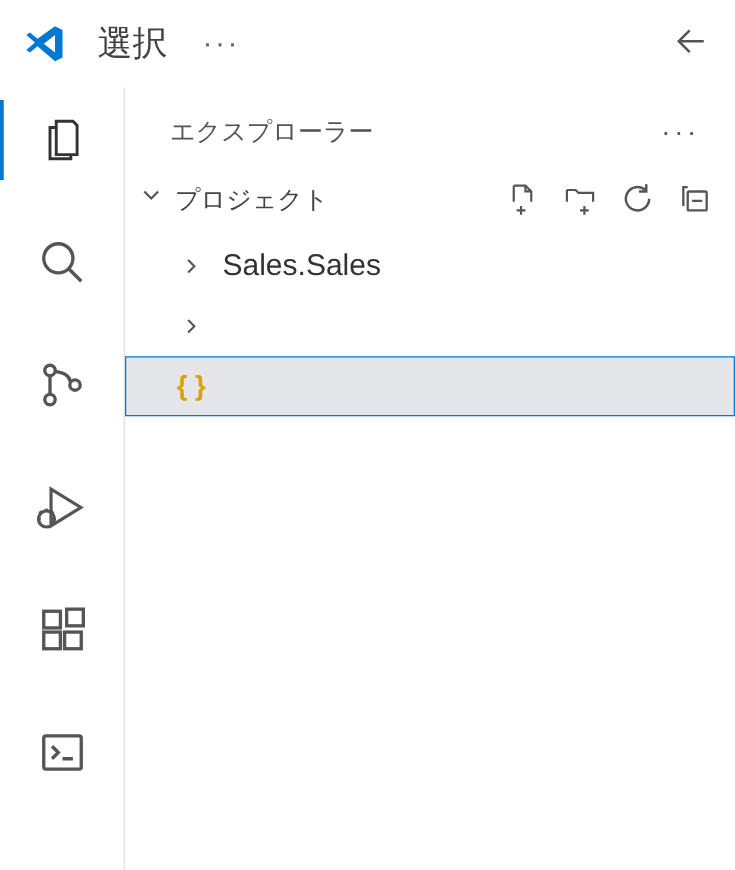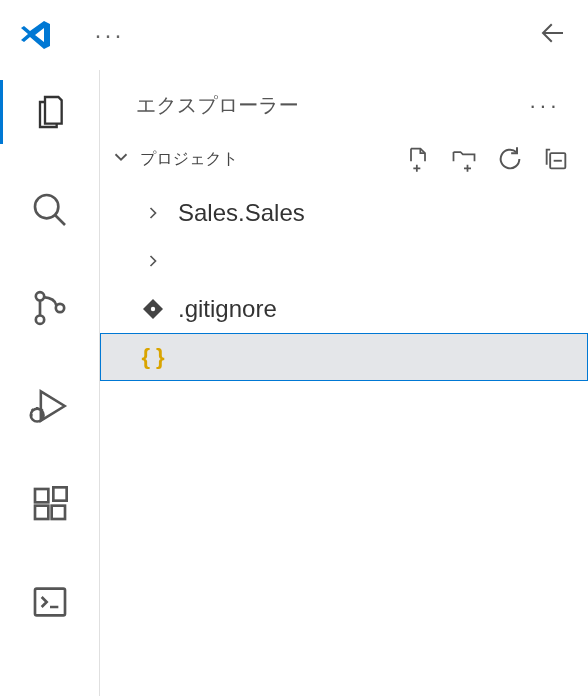--- a/index.html
+++ b/index.html
@@ -59,21 +59,21 @@
       align-items: center;
       padding: 22px 28px 10px 36px;
       font-size: 20px;
       color: #555;
     }
     .sidebar-header-actions { margin-left: auto; color: #555; letter-spacing: 3px; font-size: 22px; }
     .section-header {
       display: flex;
       align-items: center;
       padding: 16px 18px 10px 10px;
-      font-size: 16px;
+      font-size: 20px;
       color: #444;
       gap: 8px;
     }
     .section-header .chev { width: 22px; color: #555; }
     .section-header-actions {
       margin-left: auto;
       display: flex;
       gap: 18px;
       align-items: center;
       color: #555;
@@ -103,20 +103,21 @@
 </head>
 <body>
 
 <div class="titlebar">
   <span class="vscode-logo">
     <svg viewBox="0 0 32 32" width="32" height="32">
       <path d="M24 2 L30 5 L30 27 L24 30 L10 18 L4 23 L1 21 L8 15 L1 9 L4 7 L10 12 Z M24 9 L15 16 L24 23 Z" fill="#0078d4"></path>
     </svg>
   </span>
   <div class="menu">
+    <span class="menu-item">選択</span>
     <span class="menu-ellipsis">···</span>
   </div>
   <span class="back-arrow">
     <svg width="30" height="30" viewBox="0 0 24 24" fill="none" stroke="currentColor" stroke-width="1.6">
       <path d="M20 12 H5 M11 5 L4 12 L11 19"></path>
     </svg>
   </span>
 </div>
 
 <div class="main">
@@ -216,27 +217,18 @@
         </span>
         <span>Sales.Sales</span>
       </div>
       <div class="tree-row">
         <span class="row-icon chevron-right">
           <svg width="20" height="20" viewBox="0 0 24 24" fill="none" stroke="currentColor" stroke-width="2">
             <path d="M9 6 L15 12 L9 18"></path>
           </svg>
         </span>
       </div>
-      <div class="tree-row">
-        <span class="row-icon gitignore-ico">
-          <svg width="24" height="24" viewBox="0 0 24 24" fill="currentColor">
-            <path d="M12 2 L22 12 L12 22 L2 12 Z" fill="#444"></path>
-            <circle cx="12" cy="12" r="2.2" fill="#fff"></circle>
-          </svg>
-        </span>
-        <span>.gitignore</span>
-      </div>
       <div class="tree-row selected">
         <span class="row-icon json-ico">{ }</span>
       </div>
     </div>
   </div>
 </div>
 
 </body></html>

